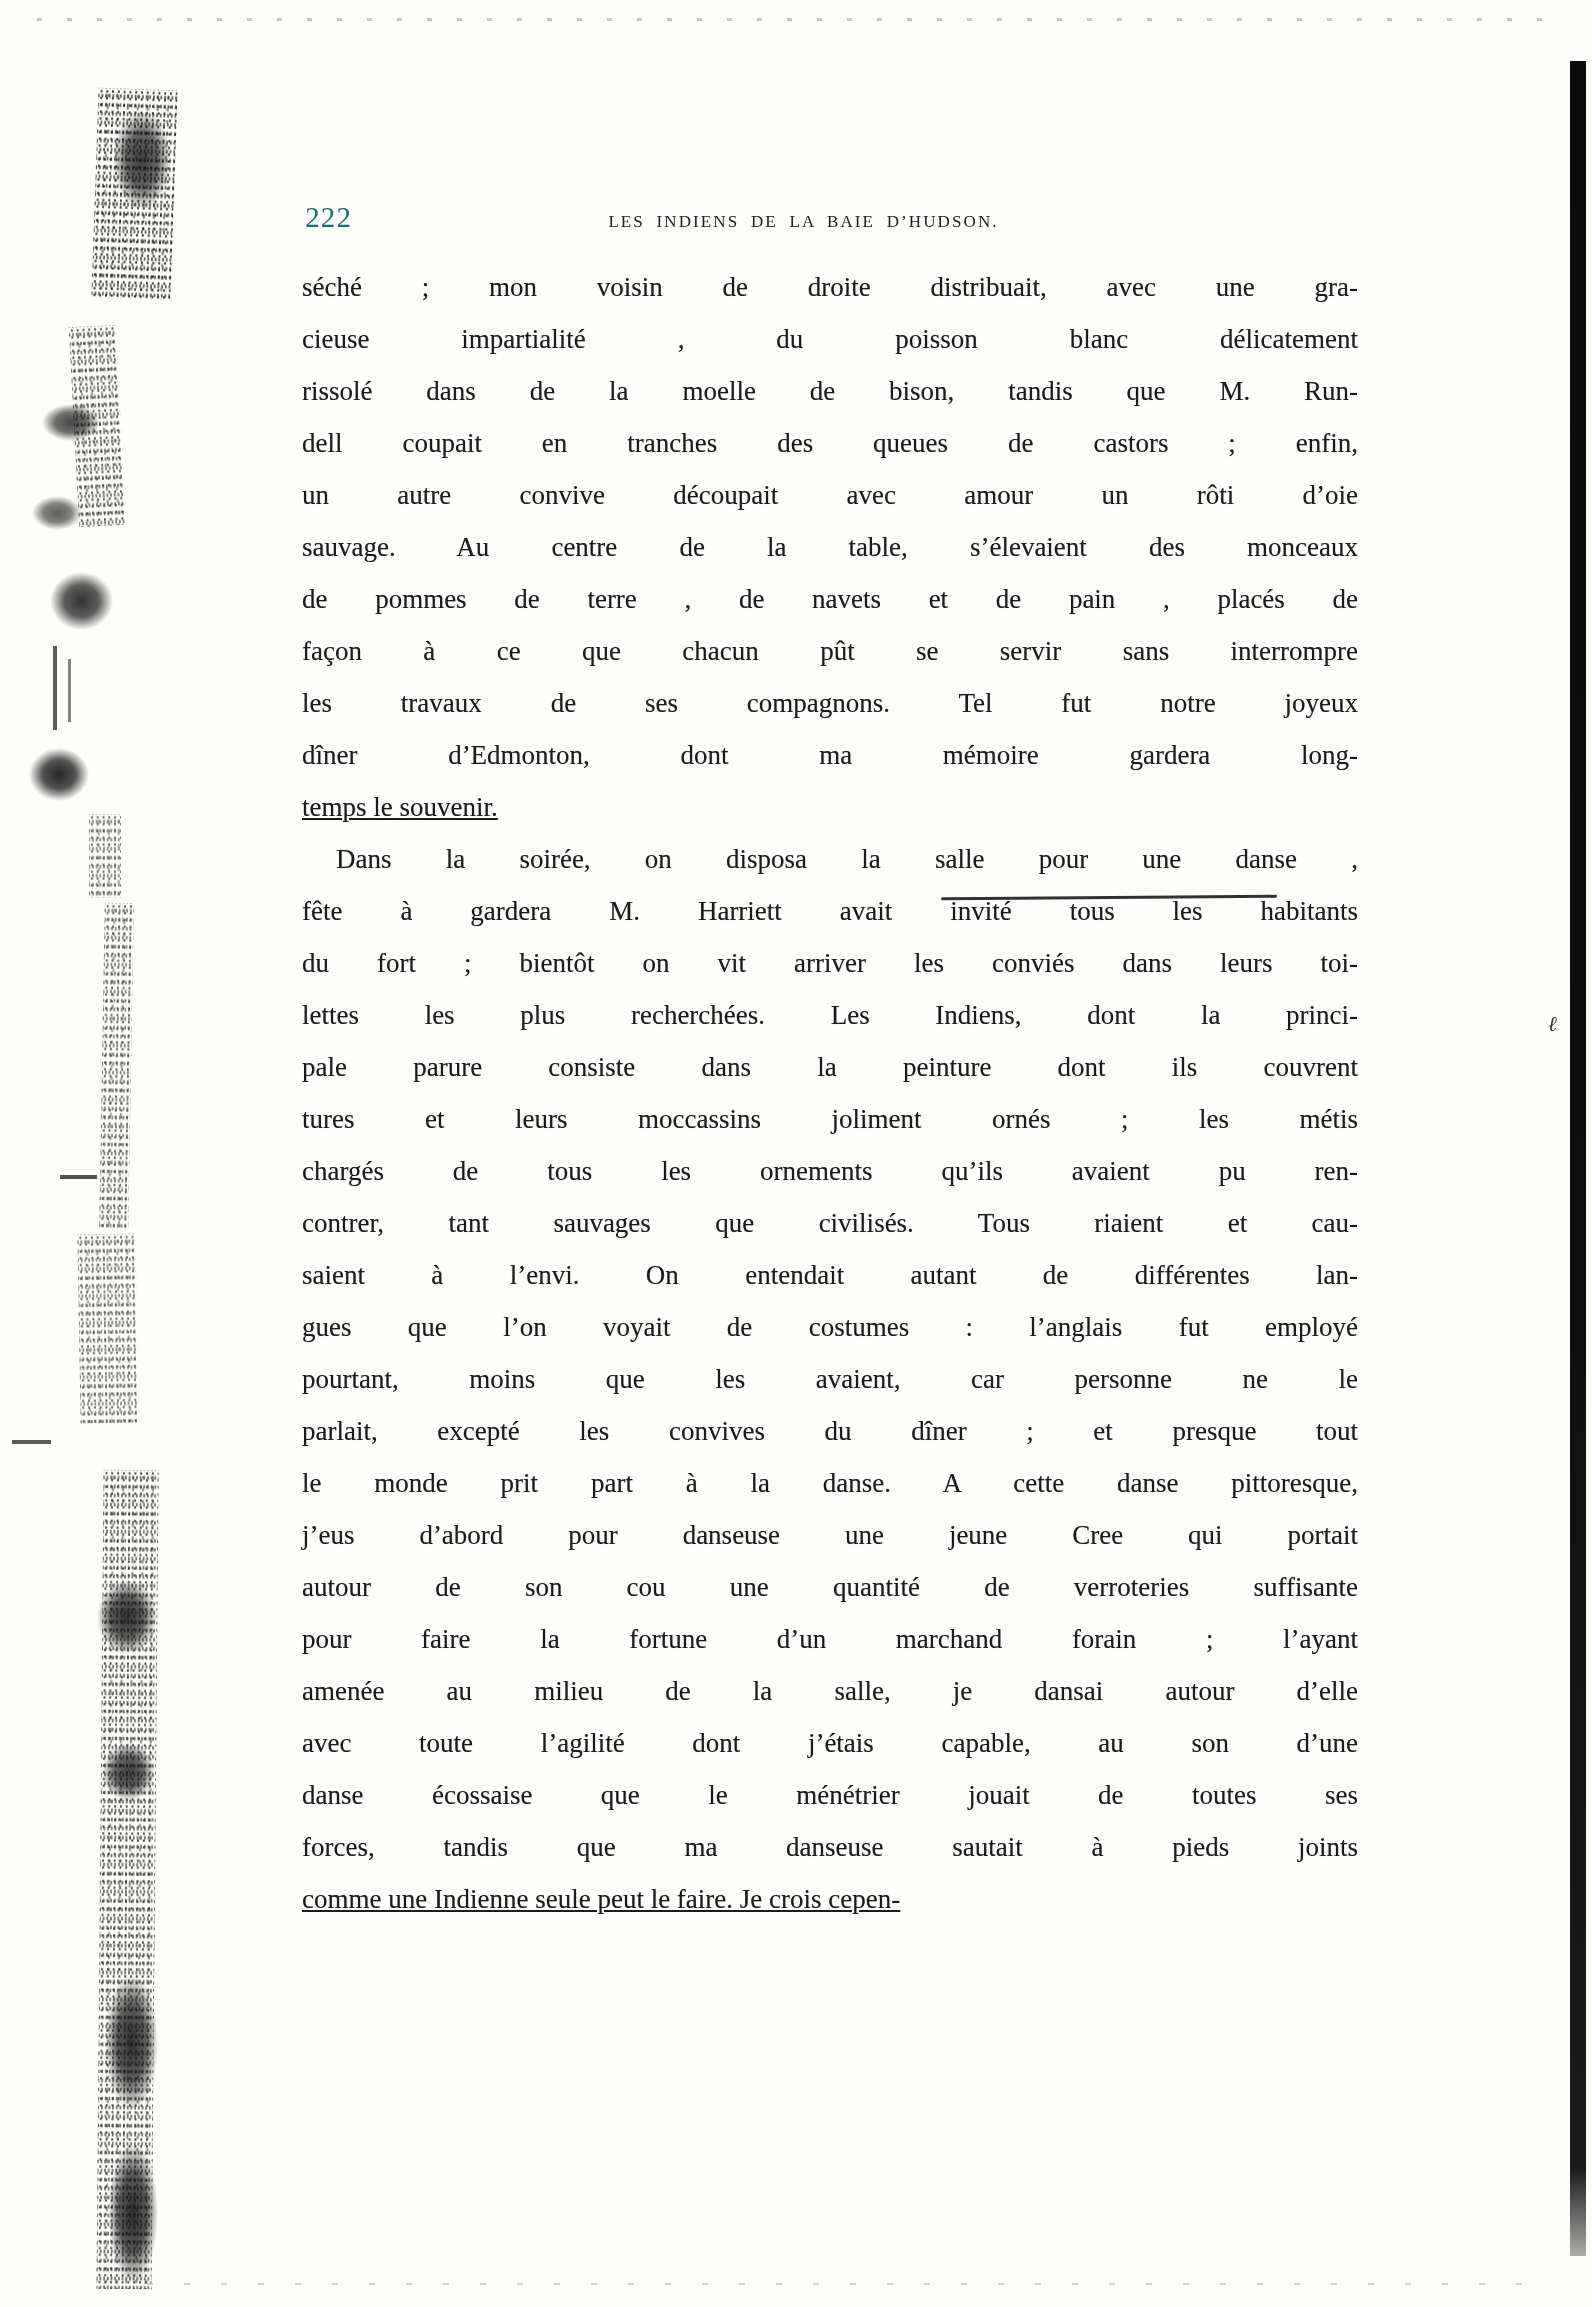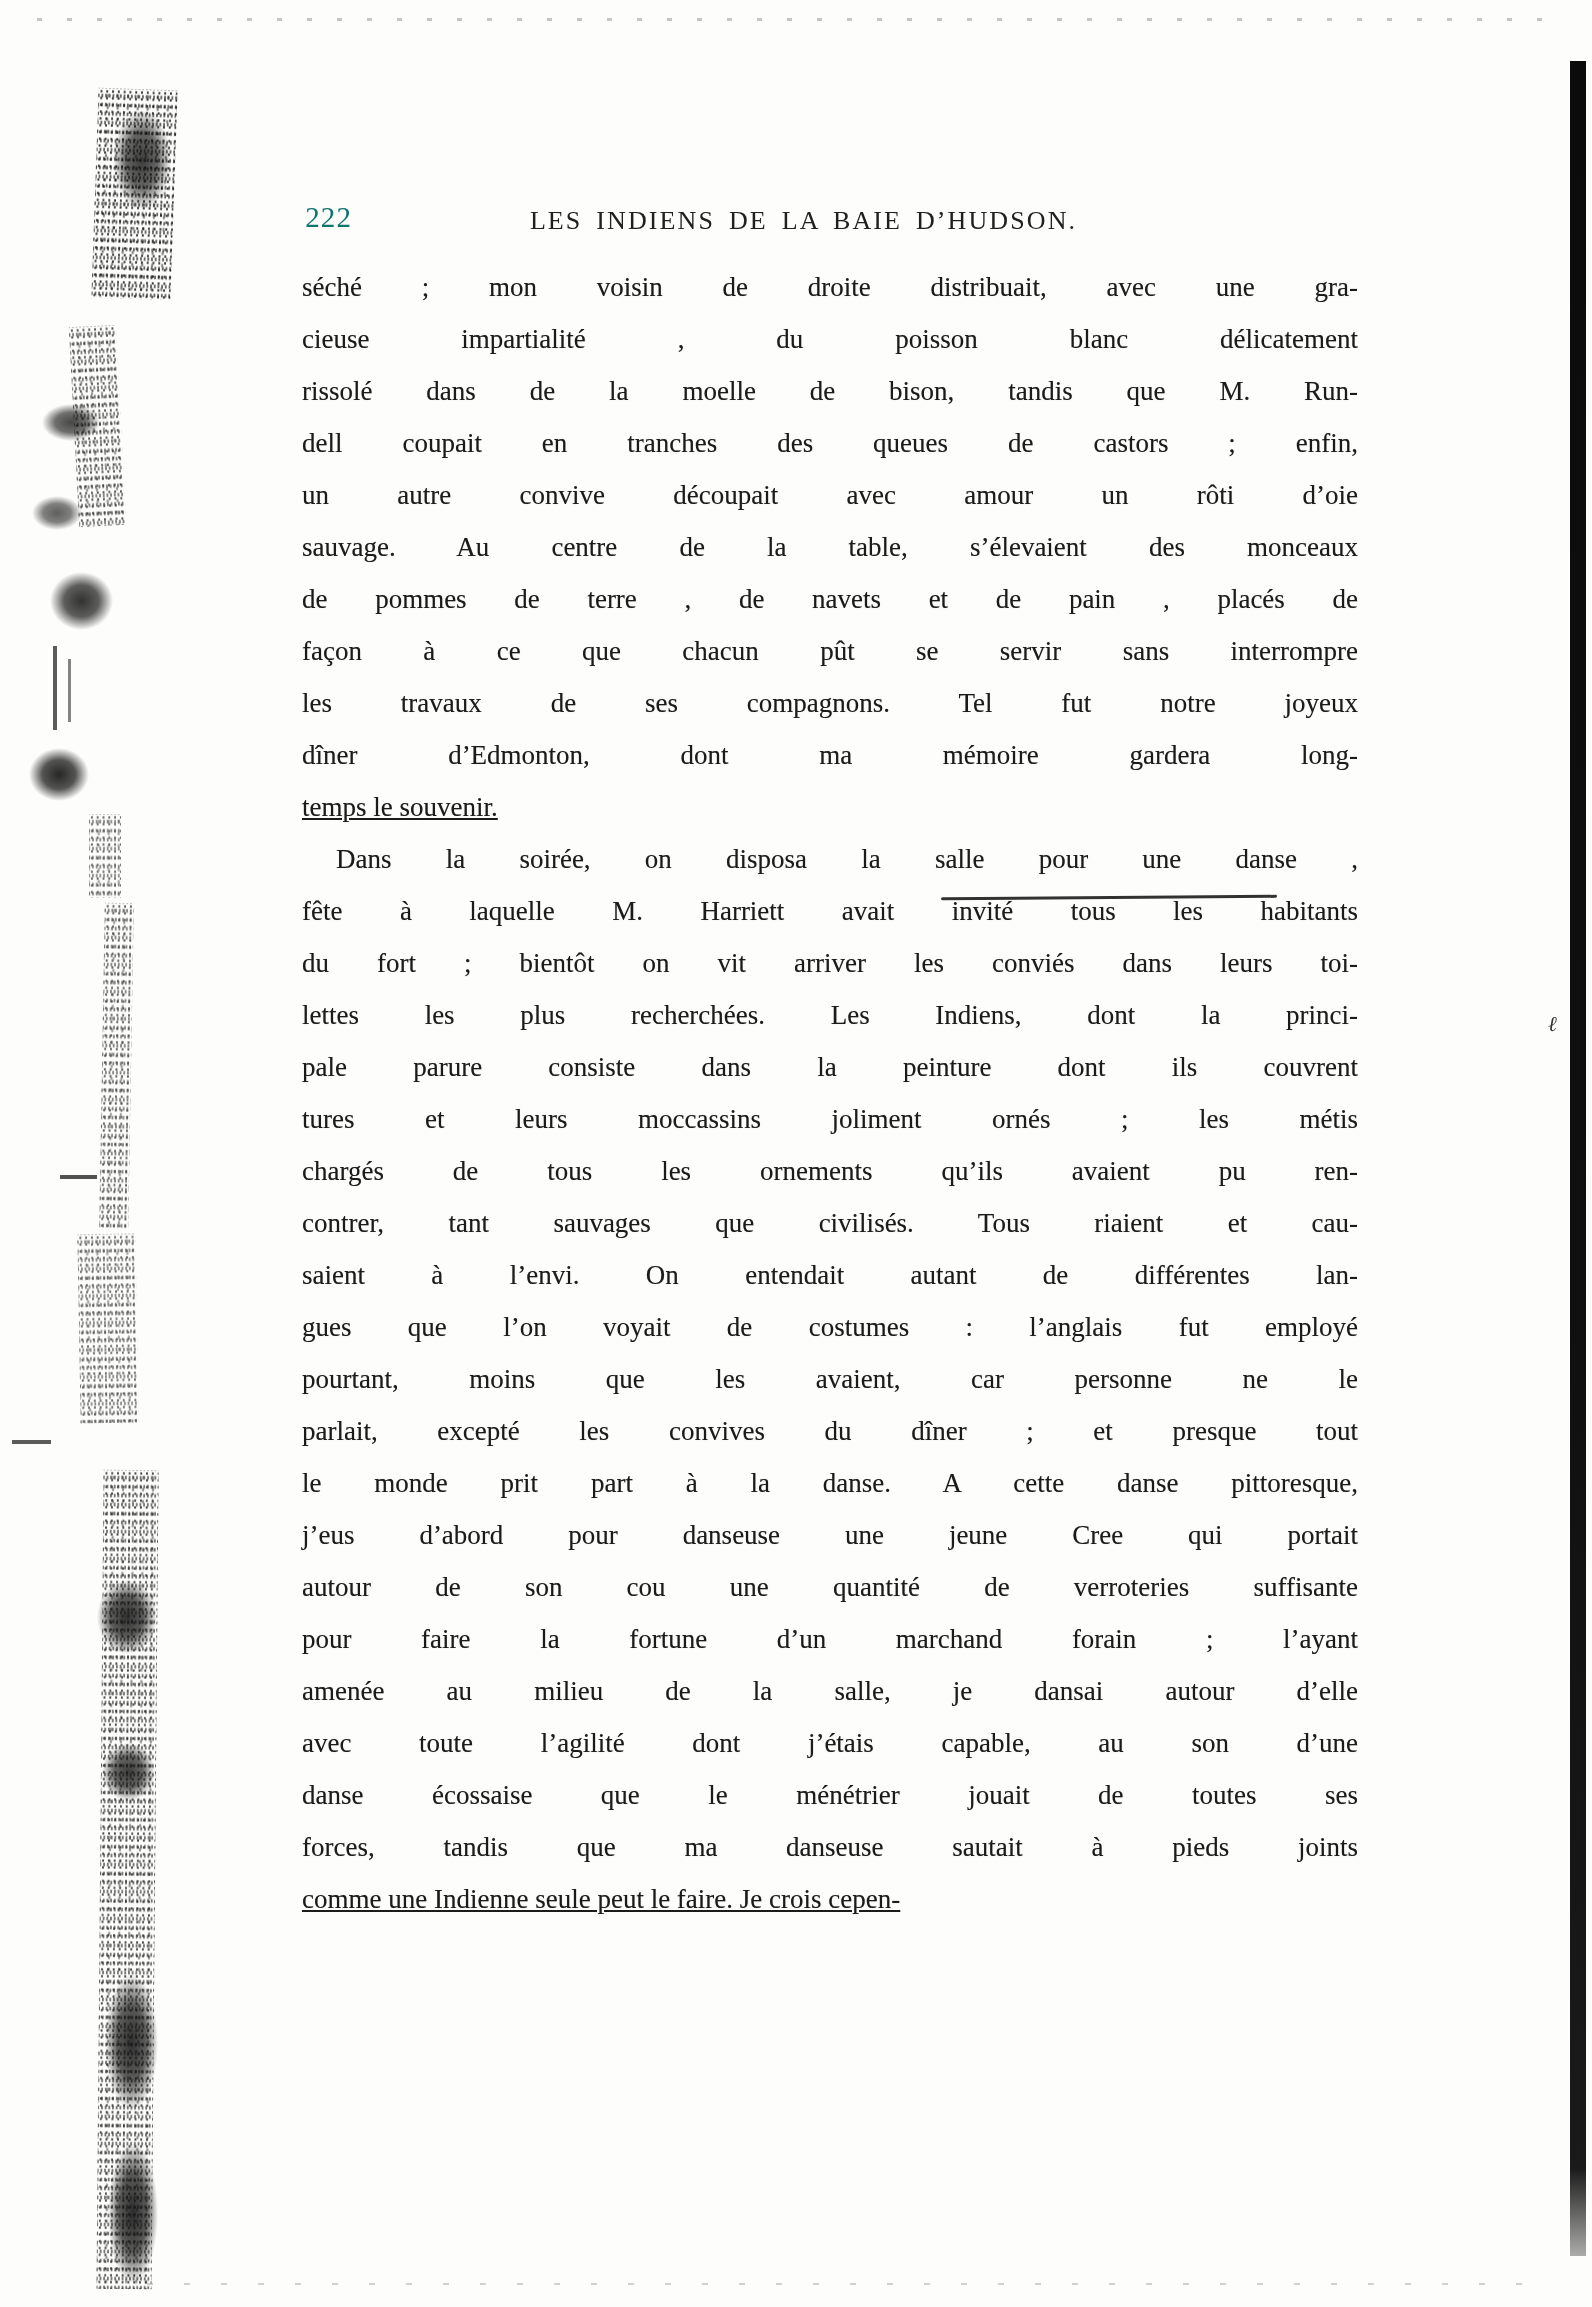--- a/index.html
+++ b/index.html
@@ -18,23 +18,23 @@
     position: absolute;
     left: 302px; top: 201px;
     width: 1055px; height: 37px;
   }
   .page-number {
     position: absolute; left: 3.2px; top: 0;
     font-size: 29px; letter-spacing: 1.1px;
     color: #0f766e;
   }
   .running-header {
-    position: absolute; left: 121px; right: 173px; top: 5px;
+    position: absolute; left: 121px; right: 173px; top: 11px;
     text-align: center;
-    font-size: 26px;
+    font-size: 17px;
     letter-spacing: 2.1px;
     word-spacing: 5.3px;
     color: #202020;
     white-space: nowrap;
   }
 
   
   .body-text {
     position: absolute;
     left: 302px; top: 261px;
@@ -119,21 +119,21 @@
         <div class="line">un autre convive découpait avec amour un rôti d’oie</div>
         <div class="line">sauvage. Au centre de la table, s’élevaient des monceaux</div>
         <div class="line">de pommes de terre , de navets et de pain , placés de</div>
         <div class="line">façon à ce que chacun pût se servir sans interrompre</div>
         <div class="line">les travaux de ses compagnons. Tel fut notre joyeux</div>
         <div class="line">dîner d’Edmonton, dont ma mémoire gardera long-</div>
         <div class="line last">temps le souvenir.</div>
       </div>
       <div class="paragraph indent">
         <div class="line first">Dans la soirée, on disposa la salle pour une danse ,</div>
-        <div class="line">fête à laquelle M. Harriett avait invité tous les habitants</div>
+        <div class="line">fête à gardera M. Harriett avait invité tous les habitants</div>
         <div class="line">du fort ; bientôt on vit arriver les conviés dans leurs toi-</div>
         <div class="line">lettes les plus recherchées. Les Indiens, dont la princi-</div>
         <div class="line">pale parure consiste dans la peinture dont ils couvrent</div>
         <div class="line">tures et leurs moccassins joliment ornés ; les métis</div>
         <div class="line">chargés de tous les ornements qu’ils avaient pu ren-</div>
         <div class="line">contrer, tant sauvages que civilisés. Tous riaient et cau-</div>
         <div class="line">saient à l’envi. On entendait autant de différentes lan-</div>
         <div class="line">gues que l’on voyait de costumes : l’anglais fut employé</div>
         <div class="line">pourtant, moins que les avaient, car personne ne le</div>
         <div class="line">parlait, excepté les convives du dîner ; et presque tout</div>

